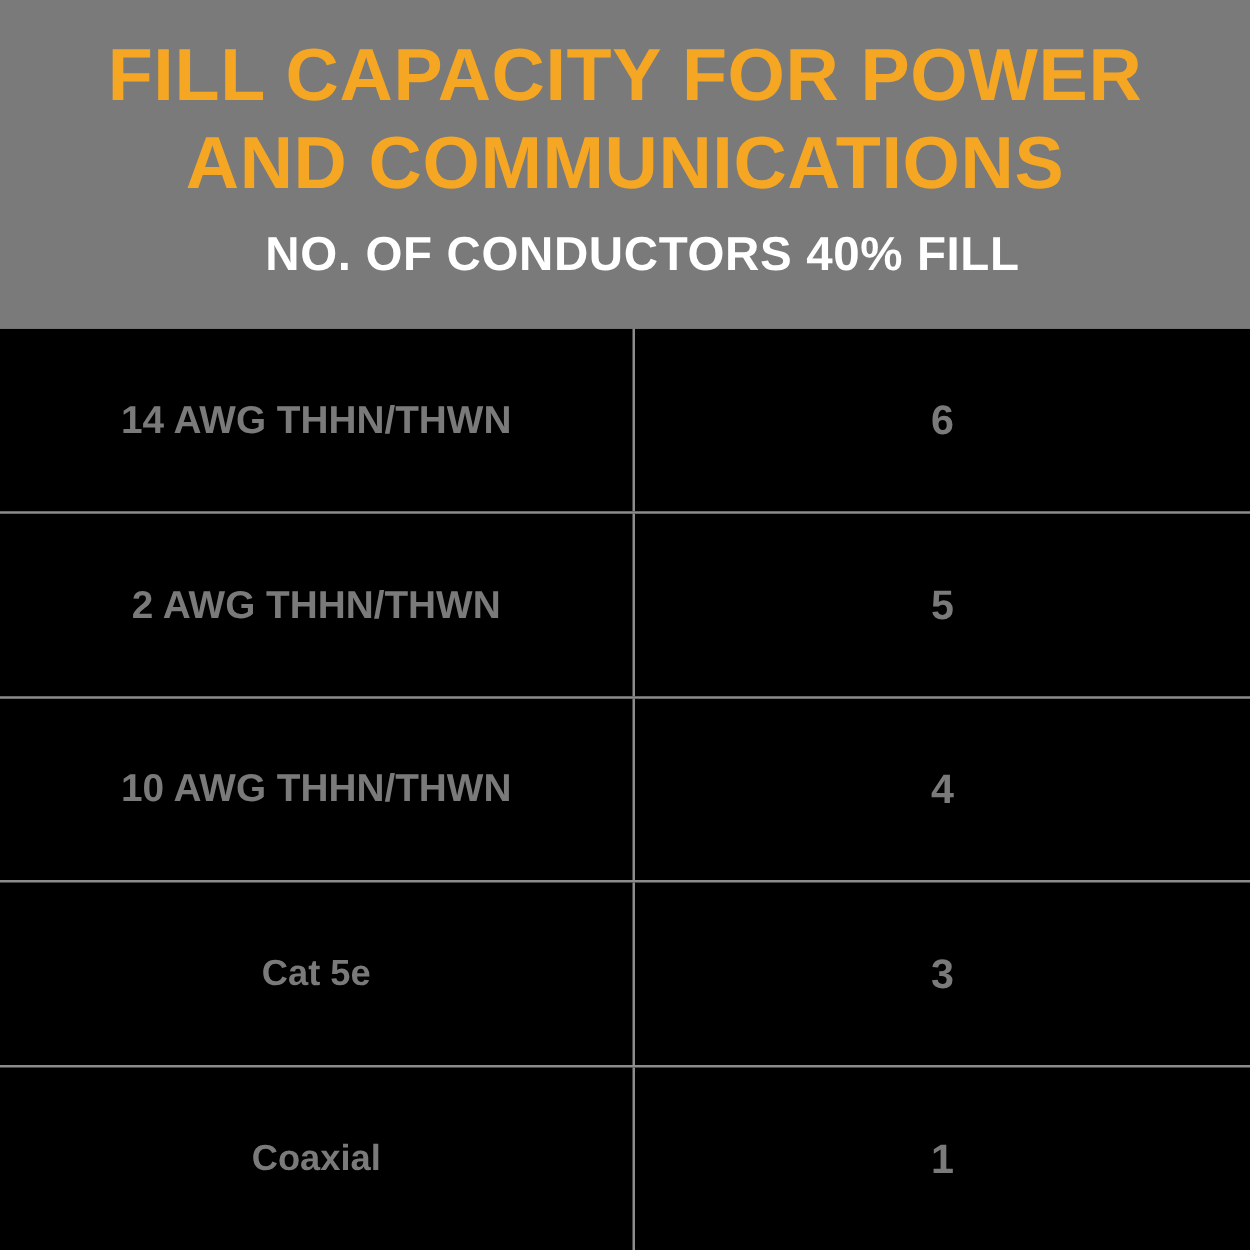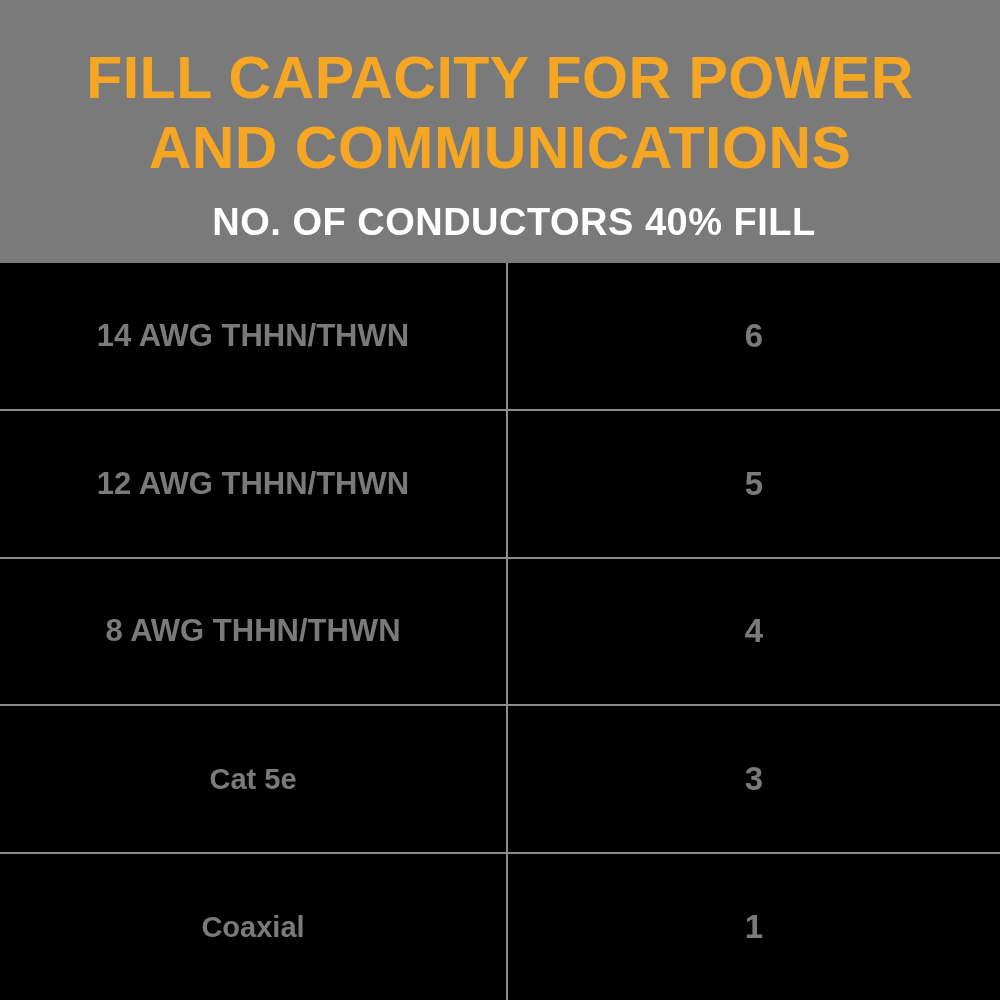--- a/index.html
+++ b/index.html
@@ -18,21 +18,21 @@
     height: 1000px;
     position: relative;
     display: flex;
     flex-direction: column;
     background: #ffffff;
   }
   .header {
     background: #7a7a7a;
     height: 263px;
     box-sizing: border-box;
-    padding: 44px 20px 0 20px;
+    padding: 26px 20px 0 20px;
     display: flex;
     flex-direction: column;
     align-items: center;
     justify-content: flex-start;
   }
   .header-title {
     color: #f5a623;
     font-size: 59px;
     font-weight: bold;
     line-height: 1.18;
@@ -105,26 +105,26 @@
   </div>
 
   <div class="table">
 
     <div class="row">
       <div class="cell-label">14 AWG THHN/THWN</div>
       <div class="cell-value">6</div>
     </div>
 
     <div class="row">
-      <div class="cell-label">12 AWG THHN/THWN</div>
+      <div class="cell-label">2 AWG THHN/THWN</div>
       <div class="cell-value">5</div>
     </div>
 
     <div class="row">
-      <div class="cell-label">8 AWG THHN/THWN</div>
+      <div class="cell-label">10 AWG THHN/THWN</div>
       <div class="cell-value">4</div>
     </div>
 
     <div class="row">
       <div class="cell-label regular">Cat 5e</div>
       <div class="cell-value">3</div>
     </div>
 
 
     <div class="row">

